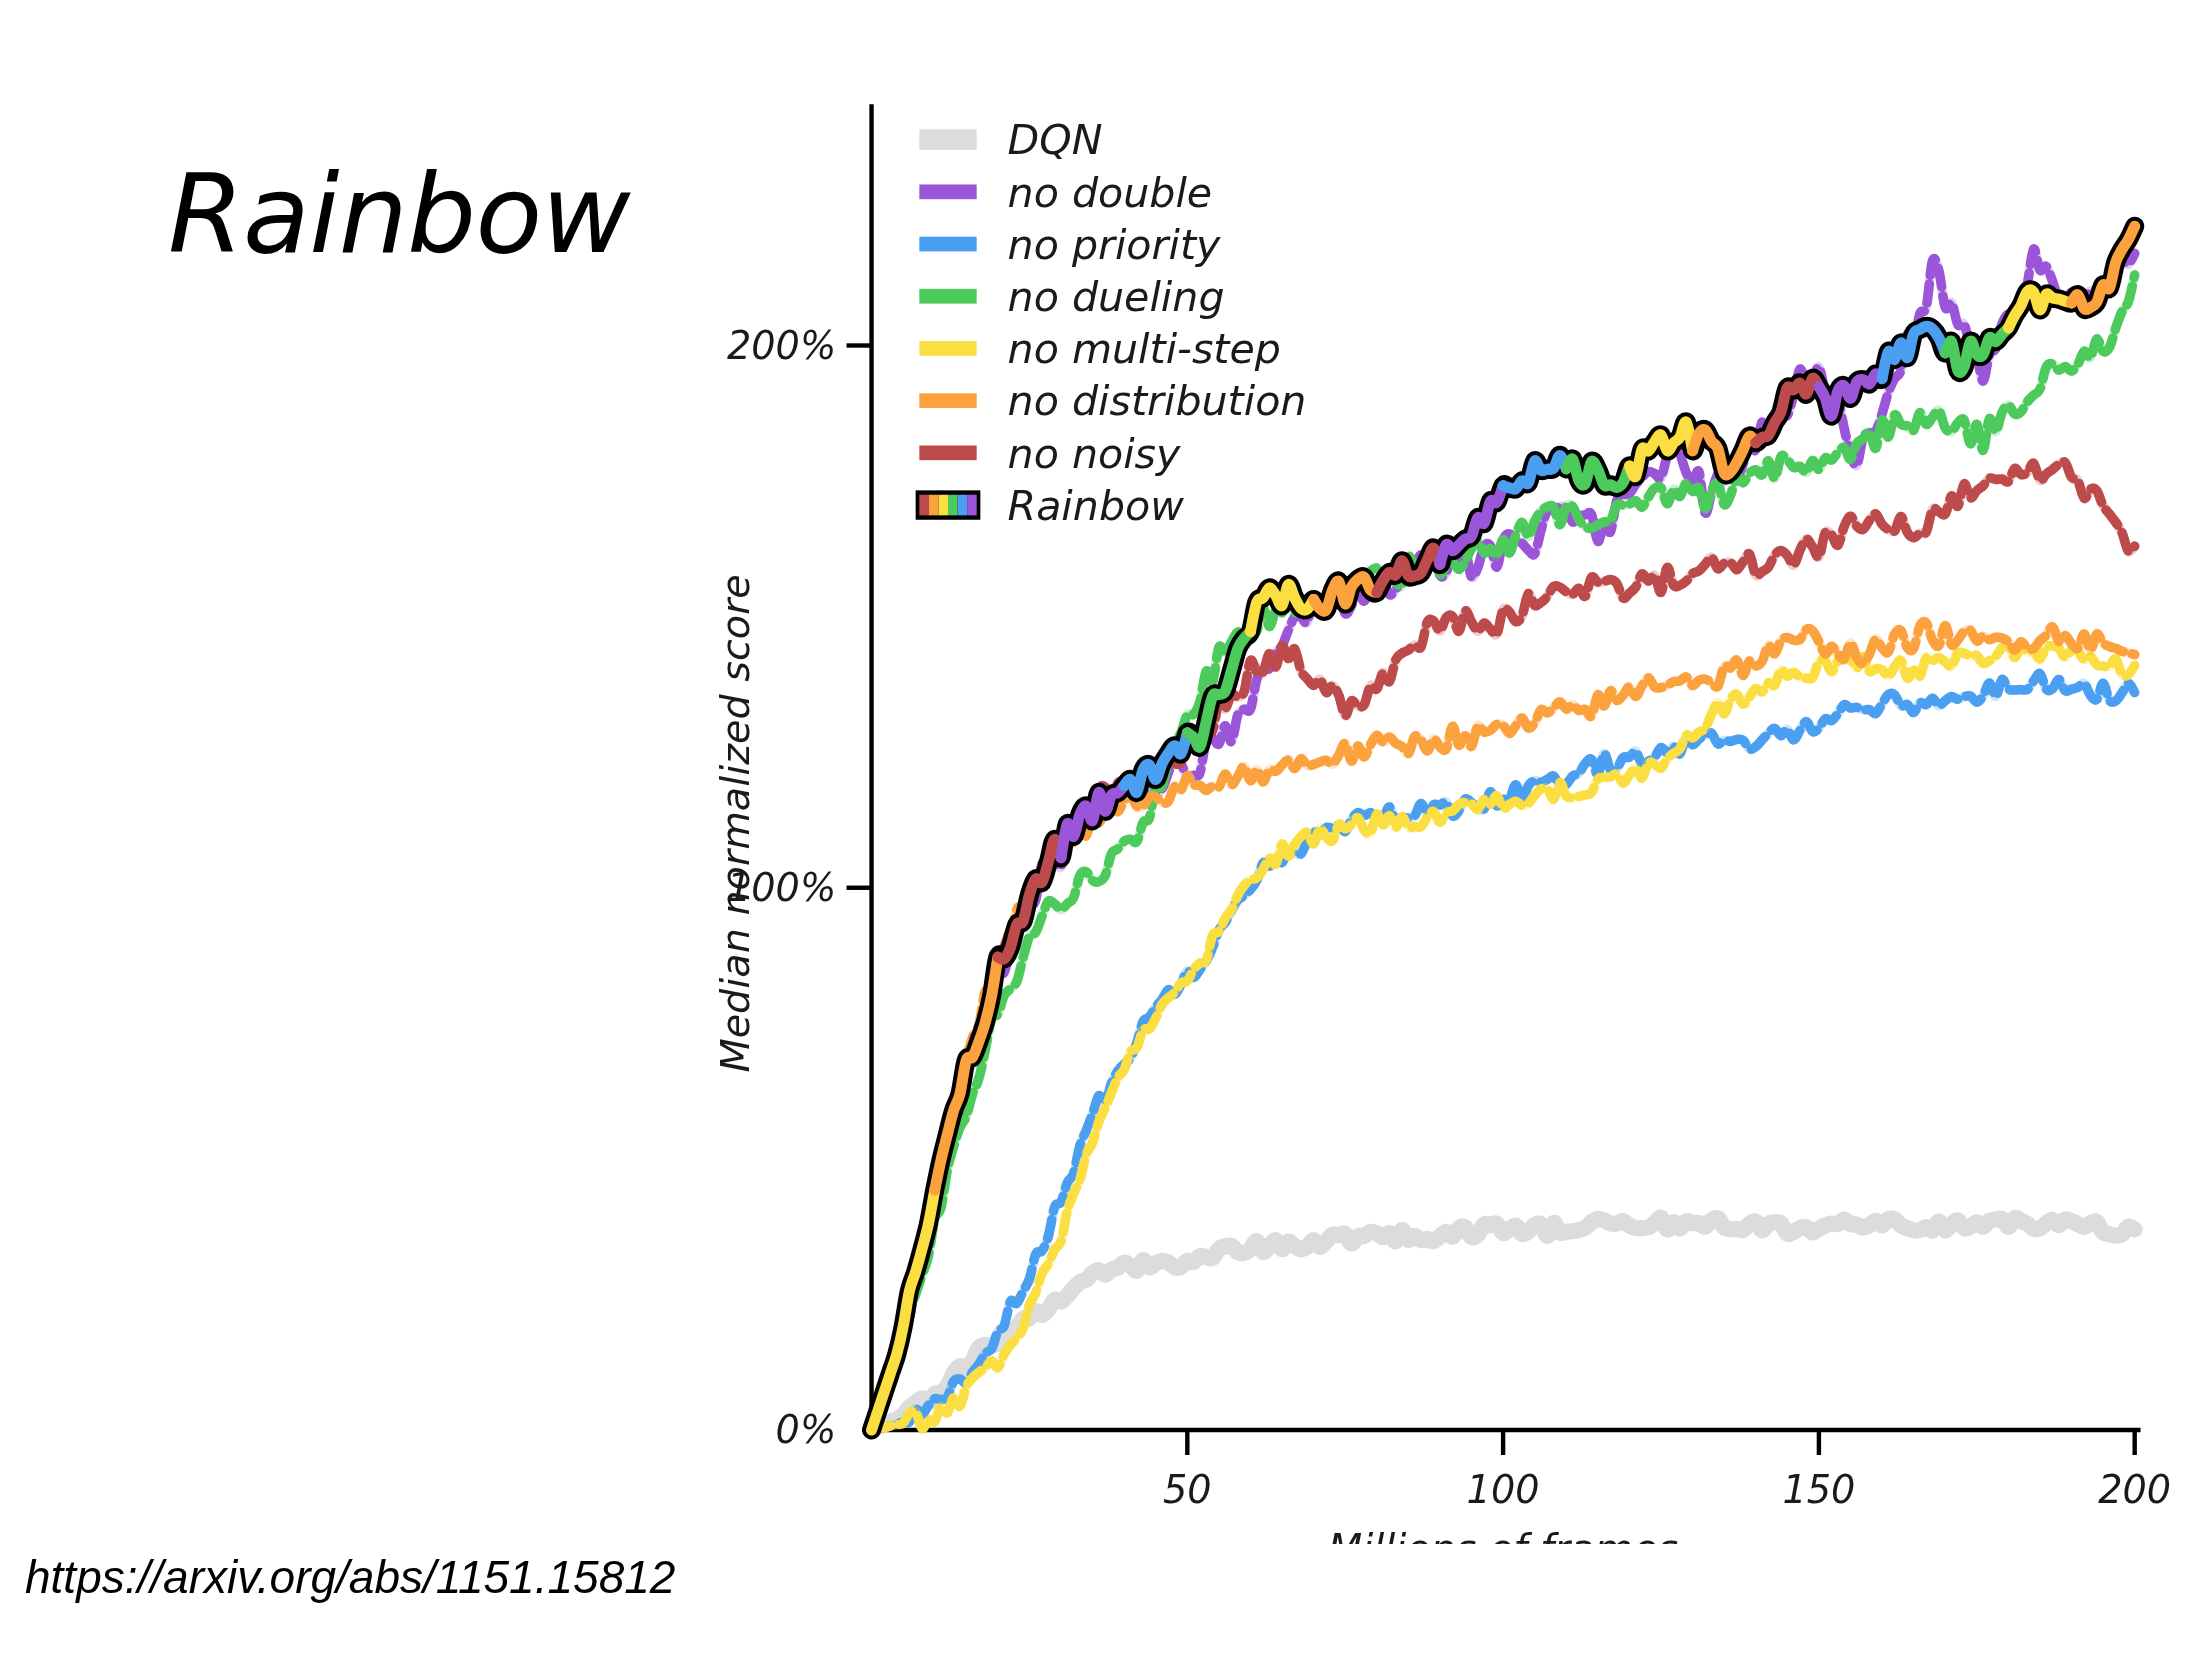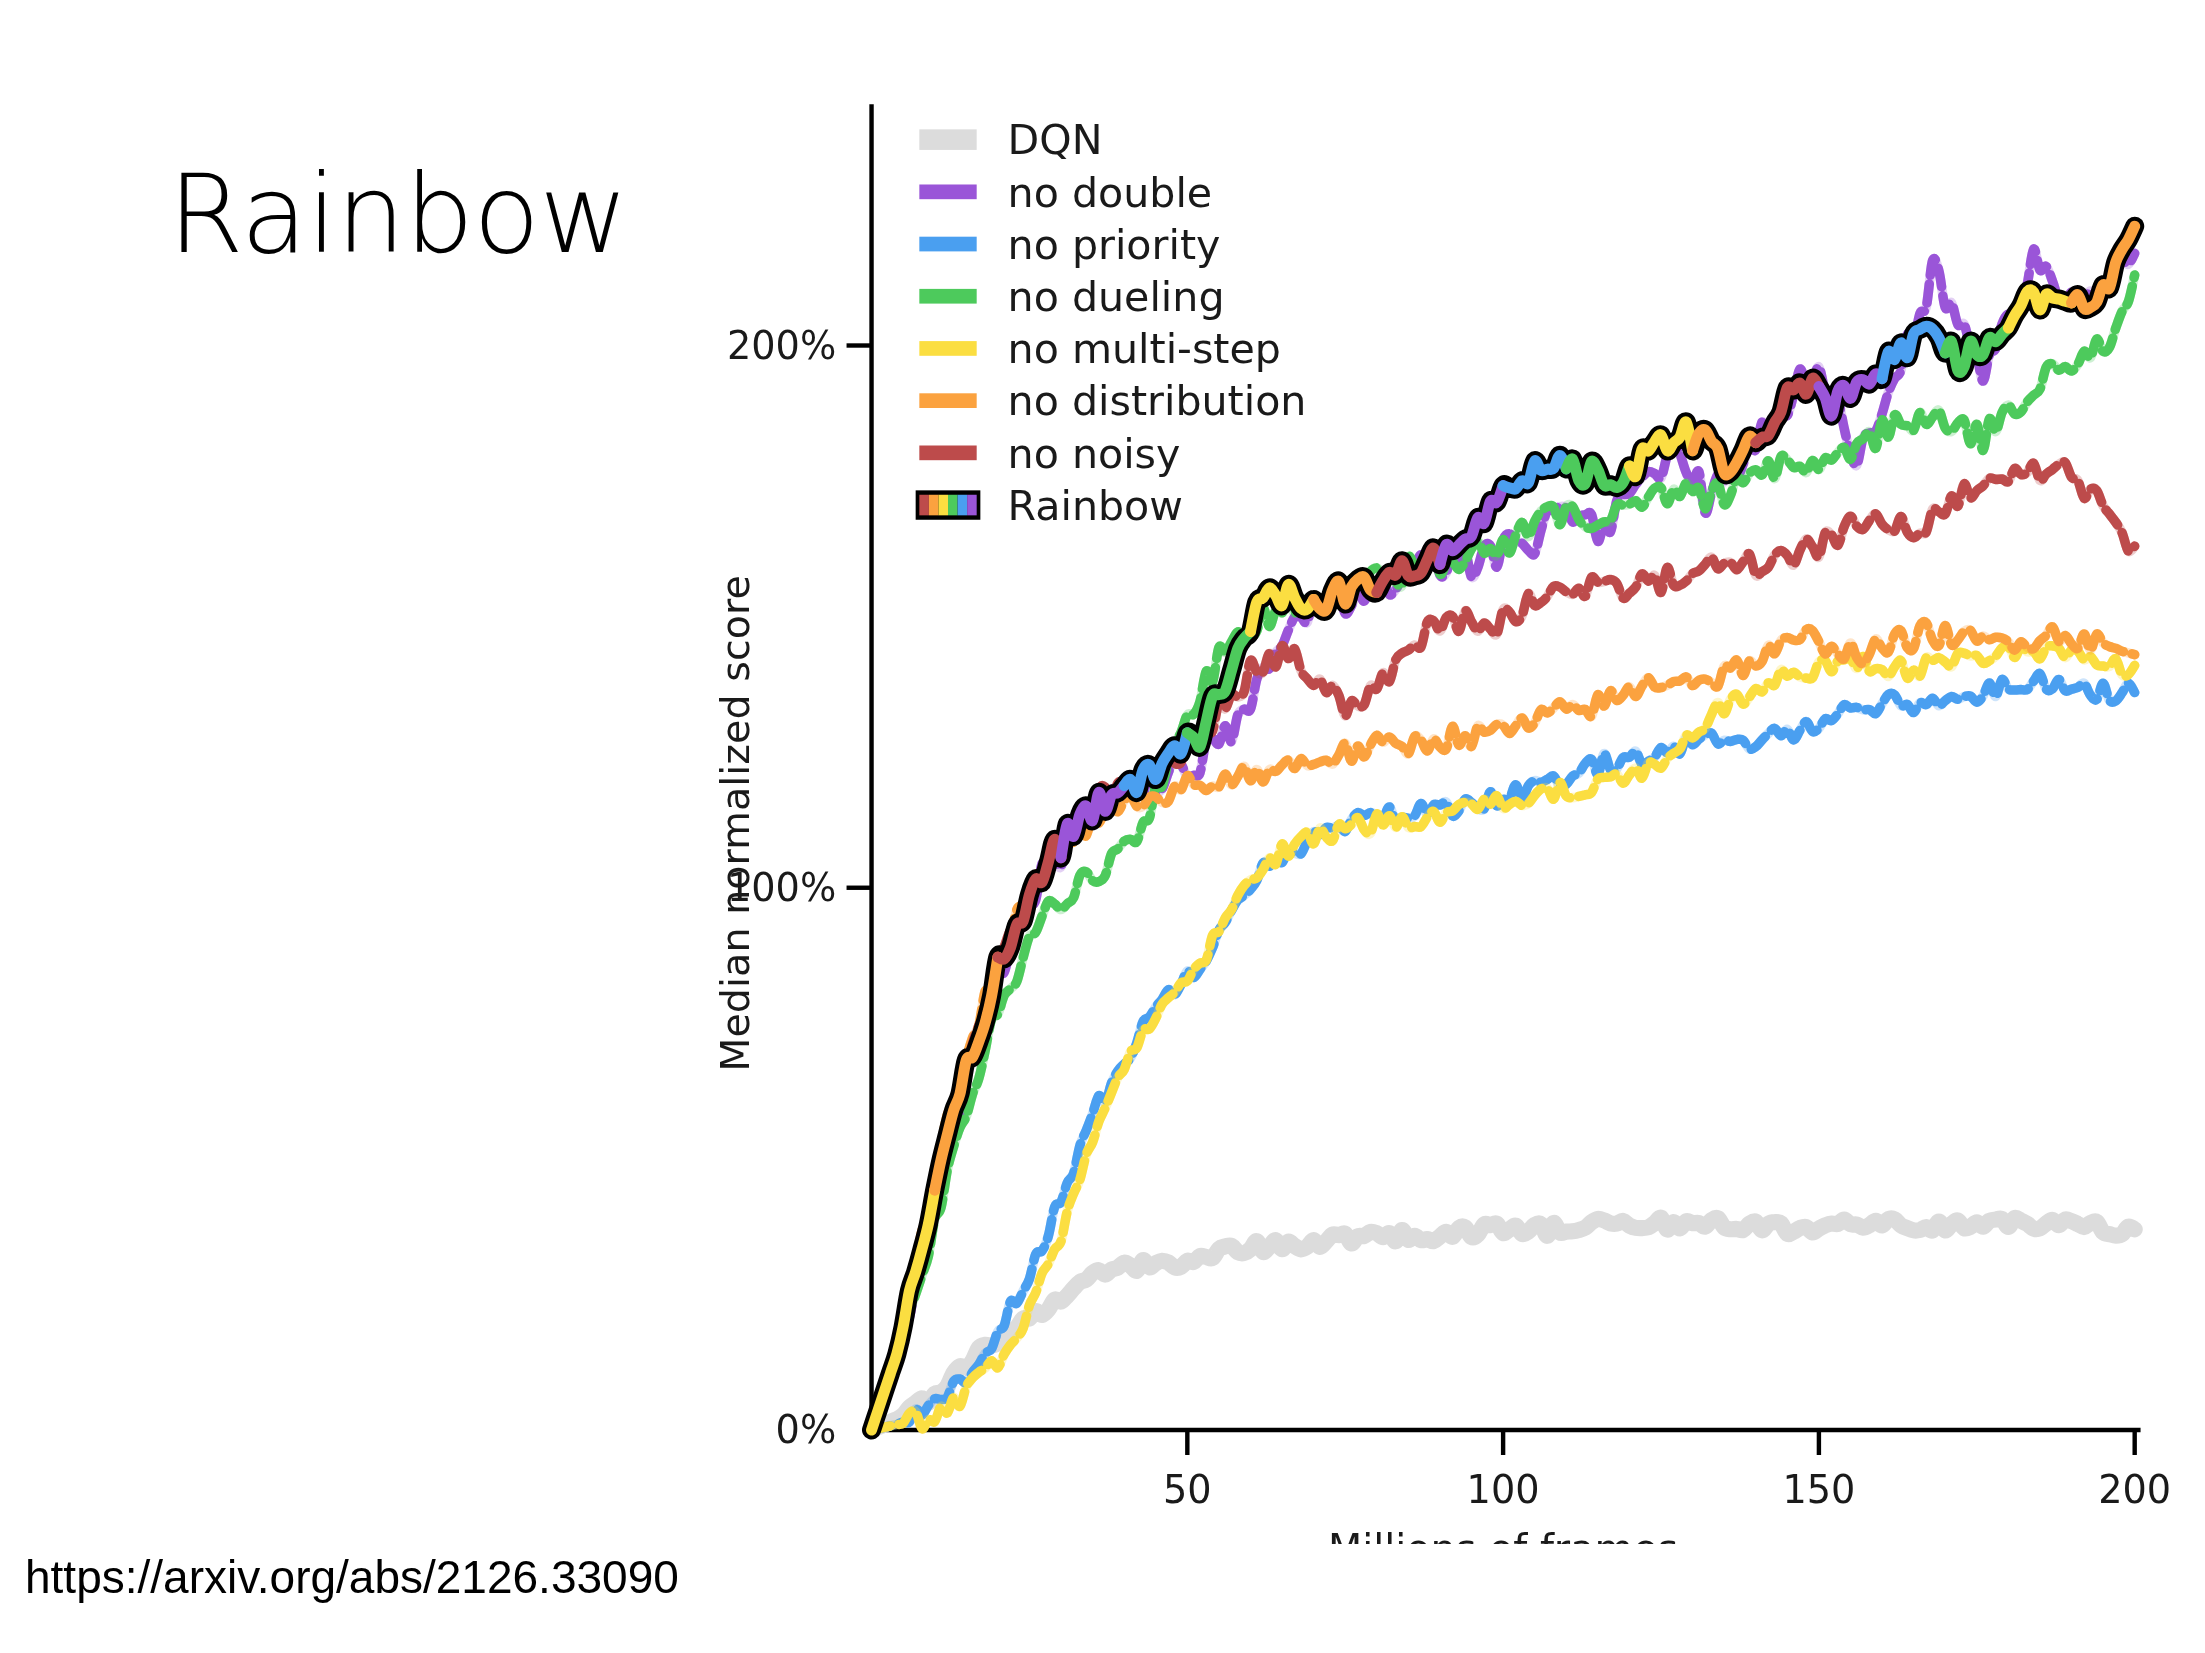--- a/index.html
+++ b/index.html
@@ -14,20 +14,21 @@
     font-family: "Liberation Sans", sans-serif;
     overflow: hidden;
   }
 
   #slide {
     position: absolute;
     left: 0; top: 0;
     width: 2205px;
     height: 1654px;
     background: #ffffff;
+    font-style: italic;
   }
 
   
   #slide-title {
     position: absolute;
     left: 168px;
     top: 160px;
     font-family: "DejaVu Sans", sans-serif;
     font-weight: 300;
     font-size: 109px;
@@ -93,21 +94,21 @@
     stroke-linejoin: round;
   }
 </style>
 </head>
 <body>
 
 <div id="slide">
 
   <div id="slide-title">Rainbow</div>
 
-  <div id="source-url">https://arxiv.org/abs/2126.33090</div>
+  <div id="source-url">https://arxiv.org/abs/1151.15812</div>
 
   <div id="figure">
     <svg id="chart-svg" width="1544" height="1500" viewBox="0 0 2100 2040">
 
       <g id="g-axes">
           <path d="M 285 85 L 285 1885" class="axis-line"></path>
           <path d="M 285 1885 L 2008 1885" class="axis-line"></path>
         </g>
       <g id="g-series">
           <path d="M 285.0 1885.0 C 286.4 1884.4, 290.7 1882.5, 293.6 1881.3 C 296.5 1880.1, 299.3 1878.9, 302.2 1877.6 C 305.0 1876.4, 307.9 1875.2, 310.8 1873.9 C 313.6 1872.7, 316.5 1871.8, 319.4 1870.3 C 322.2 1868.7, 325.1 1867.4, 327.9 1864.7 C 330.8 1862.1, 333.7 1857.1, 336.5 1854.3 C 339.4 1851.5, 342.3 1850.0, 345.1 1847.9 C 348.0 1845.8, 350.9 1841.8, 353.7 1841.9 C 356.6 1841.9, 359.4 1849.2, 362.3 1848.1 C 365.2 1847.1, 368.0 1838.1, 370.9 1835.7 C 373.8 1833.3, 376.6 1835.3, 379.5 1833.6 C 382.4 1831.9, 385.2 1829.8, 388.1 1825.5 C 390.9 1821.1, 393.8 1812.0, 396.7 1807.5 C 399.5 1803.0, 402.4 1799.5, 405.3 1798.3 C 408.1 1797.1, 411.0 1801.4, 413.9 1800.1 C 416.7 1798.9, 419.6 1795.4, 422.4 1790.9 C 425.3 1786.4, 428.2 1776.8, 431.0 1773.2 C 433.9 1769.6, 436.8 1769.6, 439.6 1769.1 C 442.5 1768.6, 445.3 1770.6, 448.2 1770.3 C 451.1 1770.1, 453.9 1769.0, 456.8 1767.7 C 459.7 1766.4, 462.5 1765.4, 465.4 1762.6 C 468.3 1759.8, 471.1 1753.6, 474.0 1750.8 C 476.8 1748.0, 479.7 1748.5, 482.6 1745.7 C 485.4 1742.8, 488.3 1735.6, 491.2 1733.5 C 494.0 1731.5, 496.9 1735.0, 499.8 1733.3 C 502.6 1731.6, 505.5 1724.1, 508.3 1723.3 C 511.2 1722.5, 514.1 1728.9, 516.9 1728.6 C 519.8 1728.2, 522.7 1724.6, 525.5 1721.1 C 528.4 1717.6, 531.2 1709.5, 534.1 1707.7 C 537.0 1705.9, 539.8 1711.3, 542.7 1710.4 C 545.6 1709.4, 548.4 1705.1, 551.3 1702.1 C 554.2 1699.1, 557.0 1695.4, 559.9 1692.3 C 562.7 1689.2, 565.6 1685.5, 568.5 1683.6 C 571.3 1681.6, 574.2 1682.5, 577.1 1680.5 C 579.9 1678.5, 582.8 1673.6, 585.6 1671.5 C 588.5 1669.4, 591.4 1667.4, 594.2 1667.7 C 597.1 1668.1, 600.0 1673.7, 602.8 1673.6 C 605.7 1673.4, 608.6 1668.5, 611.4 1666.9 C 614.3 1665.3, 617.1 1665.7, 620.0 1664.1 C 622.9 1662.5, 625.7 1657.9, 628.6 1657.5 C 631.5 1657.0, 634.3 1659.6, 637.2 1661.4 C 640.1 1663.3, 642.9 1669.8, 645.8 1668.5 C 648.6 1667.3, 651.5 1654.8, 654.4 1654.0 C 657.2 1653.3, 660.1 1663.1, 663.0 1663.8 C 665.8 1664.5, 668.7 1659.6, 671.5 1658.2 C 674.4 1656.7, 677.3 1655.1, 680.1 1654.9 C 683.0 1654.8, 685.9 1655.7, 688.7 1657.2 C 691.6 1658.7, 694.5 1662.9, 697.3 1663.9 C 700.2 1664.9, 703.0 1664.6, 705.9 1663.1 C 708.8 1661.6, 711.6 1655.9, 714.5 1654.8 C 717.4 1653.7, 720.2 1657.6, 723.1 1656.5 C 726.0 1655.5, 728.8 1649.5, 731.7 1648.4 C 734.5 1647.3, 737.4 1649.4, 740.3 1649.8 C 743.1 1650.2, 746.0 1652.8, 748.9 1651.0 C 751.7 1649.2, 754.6 1641.4, 757.5 1638.8 C 760.3 1636.2, 763.2 1636.1, 766.0 1635.4 C 768.9 1634.7, 771.8 1633.3, 774.6 1634.6 C 777.5 1635.9, 780.4 1641.6, 783.2 1643.2 C 786.1 1644.8, 788.9 1645.0, 791.8 1644.3 C 794.7 1643.6, 797.5 1641.6, 800.4 1639.0 C 803.3 1636.3, 806.1 1627.6, 809.0 1628.3 C 811.9 1628.9, 814.7 1641.7, 817.6 1642.9 C 820.4 1644.1, 823.3 1638.2, 826.2 1635.5 C 829.0 1632.8, 831.9 1626.3, 834.8 1626.9 C 837.6 1627.5, 840.5 1638.7, 843.4 1639.0 C 846.2 1639.3, 849.1 1629.4, 851.9 1628.7 C 854.8 1628.0, 857.7 1633.1, 860.5 1634.8 C 863.4 1636.6, 866.3 1639.1, 869.1 1639.3 C 872.0 1639.4, 874.8 1637.7, 877.7 1635.7 C 880.6 1633.6, 883.4 1626.7, 886.3 1626.7 C 889.2 1626.8, 892.0 1635.8, 894.9 1636.1 C 897.8 1636.3, 900.6 1631.1, 903.5 1628.3 C 906.3 1625.4, 909.2 1620.7, 912.1 1619.3 C 914.9 1617.9, 917.8 1620.0, 920.7 1619.9 C 923.5 1619.7, 926.4 1616.2, 929.3 1618.1 C 932.1 1620.1, 935.0 1630.8, 937.8 1631.3 C 940.7 1631.9, 943.6 1623.1, 946.4 1621.4 C 949.3 1619.7, 952.2 1622.1, 955.0 1621.2 C 957.9 1620.2, 960.7 1616.3, 963.6 1615.7 C 966.5 1615.0, 969.3 1616.2, 972.2 1617.3 C 975.1 1618.5, 977.9 1622.6, 980.8 1622.6 C 983.7 1622.6, 986.5 1616.3, 989.4 1617.3 C 992.2 1618.2, 995.1 1629.0, 998.0 1628.3 C 1000.8 1627.5, 1003.7 1613.3, 1006.6 1613.0 C 1009.4 1612.7, 1012.3 1625.1, 1015.1 1626.4 C 1018.0 1627.7, 1020.9 1620.7, 1023.7 1620.8 C 1026.6 1620.9, 1029.5 1626.1, 1032.3 1626.8 C 1035.2 1627.6, 1038.1 1625.2, 1040.9 1625.5 C 1043.8 1625.7, 1046.6 1628.8, 1049.5 1628.2 C 1052.4 1627.5, 1055.2 1623.9, 1058.1 1621.8 C 1061.0 1619.7, 1063.8 1615.4, 1066.7 1615.5 C 1069.6 1615.6, 1072.4 1623.2, 1075.3 1622.3 C 1078.1 1621.5, 1081.0 1612.4, 1083.9 1610.3 C 1086.7 1608.2, 1089.6 1607.6, 1092.5 1609.6 C 1095.3 1611.7, 1098.2 1621.0, 1101.0 1622.6 C 1103.9 1624.2, 1106.8 1622.1, 1109.6 1619.3 C 1112.5 1616.4, 1115.4 1607.6, 1118.2 1605.5 C 1121.1 1603.3, 1124.0 1606.6, 1126.8 1606.4 C 1129.7 1606.2, 1132.5 1602.6, 1135.4 1604.4 C 1138.3 1606.2, 1141.1 1615.8, 1144.0 1617.1 C 1146.9 1618.4, 1149.7 1613.9, 1152.6 1612.2 C 1155.5 1610.5, 1158.3 1606.0, 1161.2 1607.1 C 1164.0 1608.1, 1166.9 1617.0, 1169.8 1618.3 C 1172.6 1619.7, 1175.5 1617.1, 1178.4 1615.0 C 1181.2 1613.0, 1184.1 1607.6, 1187.0 1606.0 C 1189.8 1604.3, 1192.7 1602.6, 1195.5 1605.1 C 1198.4 1607.6, 1201.3 1621.1, 1204.1 1620.9 C 1207.0 1620.6, 1209.9 1604.2, 1212.7 1603.5 C 1215.6 1602.8, 1218.4 1614.6, 1221.3 1616.5 C 1224.2 1618.5, 1227.0 1615.5, 1229.9 1615.2 C 1232.8 1614.9, 1235.6 1615.2, 1238.5 1614.8 C 1241.4 1614.4, 1244.2 1613.8, 1247.1 1613.0 C 1249.9 1612.2, 1252.8 1611.7, 1255.7 1609.9 C 1258.5 1608.1, 1261.4 1604.4, 1264.3 1602.4 C 1267.1 1600.4, 1270.0 1598.3, 1272.8 1597.9 C 1275.7 1597.5, 1278.6 1598.9, 1281.4 1600.0 C 1284.3 1601.0, 1287.2 1603.2, 1290.0 1604.0 C 1292.9 1604.7, 1295.8 1604.9, 1298.6 1604.3 C 1301.5 1603.8, 1304.3 1600.1, 1307.2 1600.6 C 1310.1 1601.1, 1312.9 1605.5, 1315.8 1607.1 C 1318.7 1608.7, 1321.5 1609.6, 1324.4 1610.1 C 1327.3 1610.6, 1330.1 1610.5, 1333.0 1610.4 C 1335.8 1610.2, 1338.7 1610.4, 1341.6 1609.3 C 1344.4 1608.1, 1347.3 1605.6, 1350.2 1603.5 C 1353.0 1601.3, 1355.9 1594.9, 1358.8 1596.3 C 1361.6 1597.8, 1364.5 1611.3, 1367.3 1612.3 C 1370.2 1613.3, 1373.1 1602.4, 1375.9 1602.1 C 1378.8 1601.9, 1381.7 1611.0, 1384.5 1610.9 C 1387.4 1610.7, 1390.2 1602.3, 1393.1 1601.1 C 1396.0 1599.9, 1398.8 1603.3, 1401.7 1603.7 C 1404.6 1604.1, 1407.4 1602.7, 1410.3 1603.5 C 1413.2 1604.3, 1416.0 1609.1, 1418.9 1608.4 C 1421.7 1607.8, 1424.6 1601.4, 1427.5 1599.5 C 1430.3 1597.6, 1433.2 1595.4, 1436.1 1597.1 C 1438.9 1598.7, 1441.8 1607.1, 1444.7 1609.5 C 1447.5 1612.0, 1450.4 1611.6, 1453.2 1611.9 C 1456.1 1612.3, 1459.0 1611.4, 1461.8 1611.6 C 1464.7 1611.8, 1467.6 1614.3, 1470.4 1613.1 C 1473.3 1611.9, 1476.1 1606.5, 1479.0 1604.5 C 1481.9 1602.6, 1484.7 1600.1, 1487.6 1601.6 C 1490.5 1603.1, 1493.3 1613.0, 1496.2 1613.4 C 1499.1 1613.9, 1501.9 1606.4, 1504.8 1604.5 C 1507.6 1602.6, 1510.5 1602.2, 1513.4 1602.2 C 1516.2 1602.1, 1519.1 1601.4, 1522.0 1604.0 C 1524.8 1606.7, 1527.7 1616.2, 1530.5 1618.1 C 1533.4 1620.0, 1536.3 1616.6, 1539.1 1615.3 C 1542.0 1614.0, 1544.9 1611.3, 1547.7 1610.3 C 1550.6 1609.2, 1553.5 1608.0, 1556.3 1609.0 C 1559.2 1610.0, 1562.0 1615.9, 1564.9 1616.3 C 1567.8 1616.6, 1570.6 1612.7, 1573.5 1611.1 C 1576.4 1609.5, 1579.2 1607.8, 1582.1 1606.7 C 1585.0 1605.5, 1587.8 1604.5, 1590.7 1604.2 C 1593.5 1603.8, 1596.4 1605.6, 1599.3 1604.8 C 1602.1 1603.9, 1605.0 1598.9, 1607.9 1599.0 C 1610.7 1599.1, 1613.6 1604.1, 1616.5 1605.2 C 1619.3 1606.3, 1622.2 1604.8, 1625.0 1605.5 C 1627.9 1606.3, 1630.8 1609.6, 1633.6 1609.8 C 1636.5 1609.9, 1639.4 1608.0, 1642.2 1606.4 C 1645.1 1604.8, 1647.9 1600.4, 1650.8 1600.4 C 1653.7 1600.5, 1656.5 1607.1, 1659.4 1606.7 C 1662.3 1606.3, 1665.1 1599.5, 1668.0 1598.2 C 1670.9 1596.8, 1673.7 1597.0, 1676.6 1598.5 C 1679.4 1599.9, 1682.3 1604.8, 1685.2 1606.8 C 1688.0 1608.8, 1690.9 1609.3, 1693.8 1610.4 C 1696.6 1611.6, 1699.5 1613.1, 1702.3 1613.5 C 1705.2 1614.0, 1708.1 1613.7, 1710.9 1613.0 C 1713.8 1612.2, 1716.7 1609.0, 1719.5 1609.1 C 1722.4 1609.3, 1725.3 1614.9, 1728.1 1613.6 C 1731.0 1612.4, 1733.8 1601.7, 1736.7 1601.7 C 1739.6 1601.7, 1742.4 1613.1, 1745.3 1613.6 C 1748.2 1614.2, 1751.0 1607.3, 1753.9 1605.0 C 1756.8 1602.8, 1759.6 1599.2, 1762.5 1600.1 C 1765.3 1601.0, 1768.2 1609.1, 1771.1 1610.6 C 1773.9 1612.0, 1776.8 1610.0, 1779.7 1608.6 C 1782.5 1607.3, 1785.4 1602.6, 1788.3 1602.6 C 1791.1 1602.6, 1794.0 1609.0, 1796.8 1608.6 C 1799.7 1608.3, 1802.6 1602.1, 1805.4 1600.4 C 1808.3 1598.8, 1811.2 1599.2, 1814.0 1598.8 C 1816.9 1598.3, 1819.7 1596.2, 1822.6 1597.9 C 1825.5 1599.6, 1828.3 1609.0, 1831.2 1608.8 C 1834.1 1608.6, 1836.9 1598.2, 1839.8 1596.7 C 1842.7 1595.3, 1845.5 1599.0, 1848.4 1600.3 C 1851.2 1601.7, 1854.1 1603.0, 1857.0 1604.8 C 1859.8 1606.6, 1862.7 1610.2, 1865.6 1611.2 C 1868.4 1612.2, 1871.3 1612.0, 1874.2 1610.8 C 1877.0 1609.6, 1879.9 1606.0, 1882.7 1604.1 C 1885.6 1602.2, 1888.5 1598.9, 1891.3 1599.3 C 1894.2 1599.7, 1897.1 1606.7, 1899.9 1606.5 C 1902.8 1606.4, 1905.6 1599.6, 1908.5 1598.7 C 1911.4 1597.8, 1914.2 1599.9, 1917.1 1601.0 C 1920.0 1602.0, 1922.8 1603.5, 1925.7 1604.9 C 1928.6 1606.2, 1931.4 1609.2, 1934.3 1609.0 C 1937.1 1608.7, 1940.0 1604.6, 1942.9 1603.4 C 1945.7 1602.2, 1948.6 1599.8, 1951.5 1602.0 C 1954.3 1604.1, 1957.2 1613.4, 1960.0 1616.1 C 1962.9 1618.9, 1965.8 1617.9, 1968.6 1618.6 C 1971.5 1619.4, 1974.4 1620.7, 1977.2 1620.7 C 1980.1 1620.7, 1983.0 1620.8, 1985.8 1618.8 C 1988.7 1616.7, 1991.5 1609.5, 1994.4 1608.4 C 1997.3 1607.3, 2001.6 1611.5, 2003.0 1612.1" class="series-path" stroke="#DCDCDC" stroke-width="22"></path>

